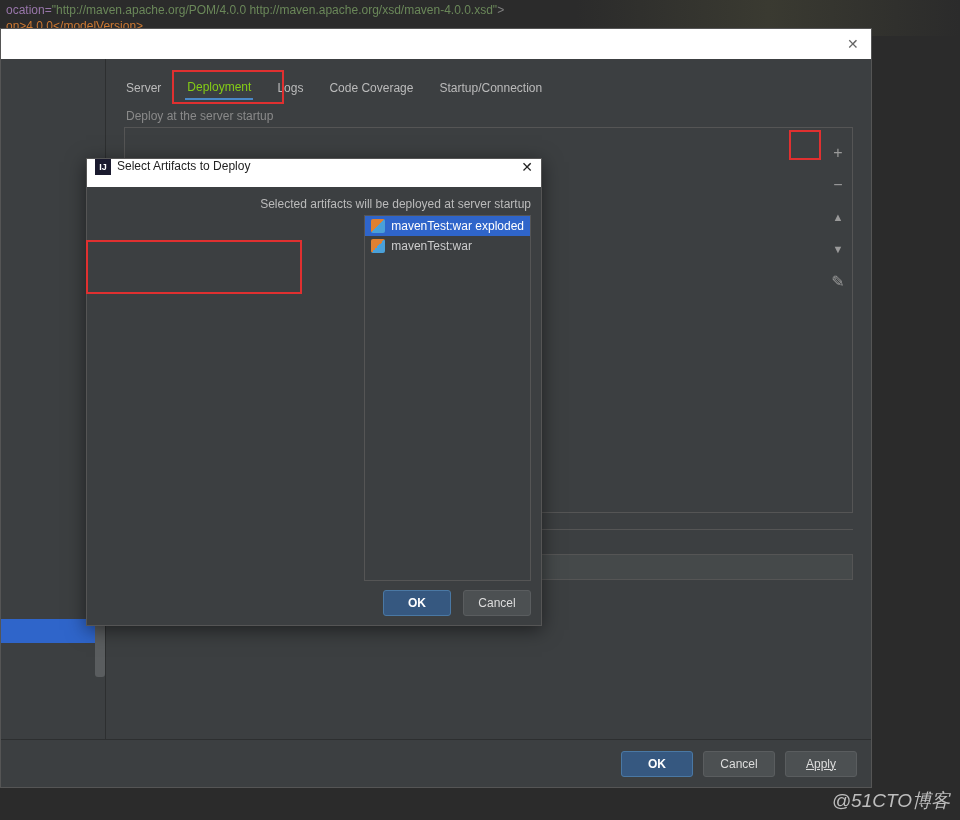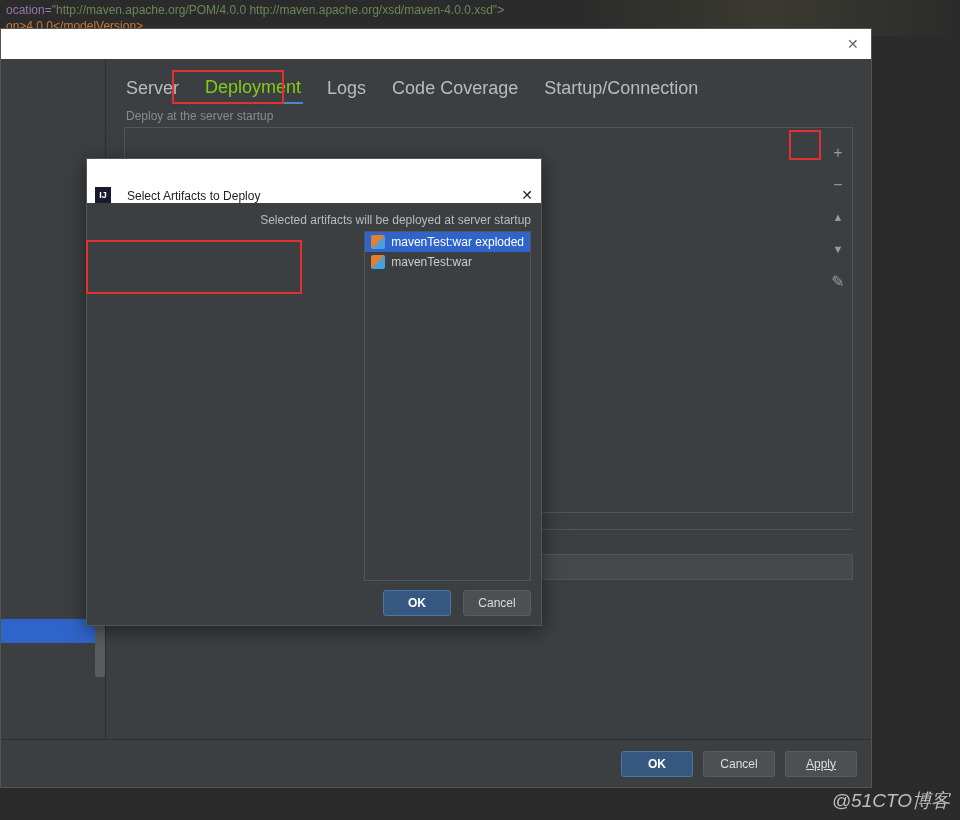--- a/index.html
+++ b/index.html
@@ -39,21 +39,21 @@
   }
   .left-stub .sel {
     position: absolute; left: 0; bottom: 96px; width: 100%; height: 24px;
     background: #2f65ca;
   }
   .left-stub .scroll {
     position: absolute; right: 0; top: 560px; width: 10px; height: 58px;
     background: #5a5d5f; border-radius: 3px;
   }
 
-  .tabs { display: flex; gap: 22px; height: 30px; align-items: center; font-size: 18px; }
+  .tabs { display: flex; gap: 22px; height: 30px; align-items: center; font-size: 12px; }
   .tab { color: #bbbbbb; cursor: pointer; padding: 4px 2px; }
   .tab.selected { color: #84cc16; border-bottom: 2px solid #4a88c7; }
 
   .section-label { color: #8a8a8a; font-size: 12px; margin: 6px 0 4px 2px; }
 
   .deploy-panel {
     position: relative; border: 1px solid #555; height: 386px;
     display: flex;
   }
   .deploy-list-area { flex: 1; }
@@ -80,22 +80,22 @@
     margin-top: 24px; height: 26px; border: 1px solid #555; background: #45494a;
   }
 
   
   .popup {
     position: absolute; left: 86px; top: 158px; width: 456px; height: 468px;
     background: #3c3f41; border: 1px solid #555; box-shadow: 0 4px 18px rgba(0,0,0,0.5);
     display: flex; flex-direction: column;
   }
   .popup-titlebar {
-    height: 44px; background: #ffffff; color: #222; display: flex; align-items: flex-end;
-    padding: 0 8px; gap: 16px; font-size: 12px;
+    height: 28px; background: #ffffff; color: #222; display: flex; align-items: flex-start;
+    padding: 0 8px; gap: 6px; font-size: 12px;
   }
   .ij-icon {
     width: 16px; height: 16px; background: #1a1a2e; display:inline-flex;
     align-items:center; justify-content:center; color:#fff; font-size:9px; font-weight:700;
   }
   .popup-titlebar .title { flex: 1; }
   .popup-close { font-size: 14px; color: #222; cursor: pointer; }
 
   .popup-body { flex: 1; padding: 10px 10px 0 0; display:flex; flex-direction:column;align-items:flex-end; }
   .popup-msg { color: #bbbbbb; font-size: 12px; margin-bottom: 4px; }

